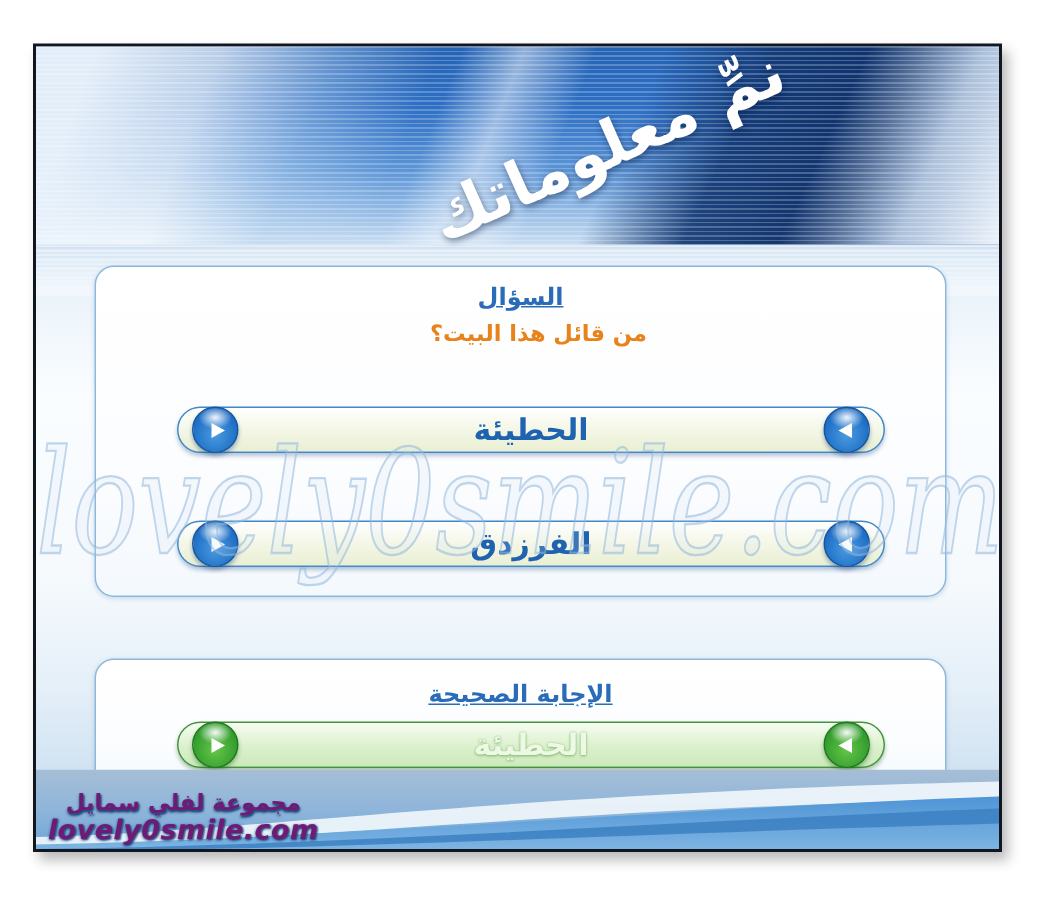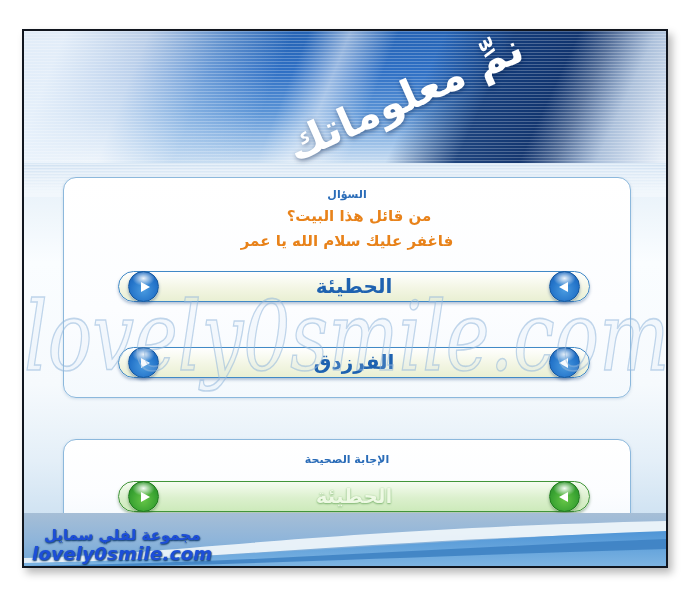--- a/index.html
+++ b/index.html
@@ -32,21 +32,21 @@
     color:#ffffff;font-size:42px;font-weight:bold;white-space:nowrap;
     text-shadow:0 2px 5px rgba(8,35,80,.55);}
 
   
   .panel{position:absolute;left:39px;width:566px;border:1px solid #8cb8dc;border-radius:13px;
     background:linear-gradient(180deg,#ffffff 0%,#fcfdff 60%,#f4f9fd 100%);
     box-shadow:0 1px 3px rgba(100,140,180,.25);}
   .q-panel{top:146px;height:219px;}
   .a-panel{top:408px;height:88px;}
 
-  .blue-title{color:#2a6cb8;font-size:11px;font-weight:bold;text-align:center;direction:rtl;}
+  .blue-title{color:#2a6cb8;font-size:16px;font-weight:bold;text-align:center;direction:rtl;text-decoration:underline;}
   .q-panel .blue-title{padding-top:10px;}
   .a-panel .blue-title{padding-top:13px;}
   .orange{color:#e8821a;font-size:15px;font-weight:bold;text-align:center;direction:rtl;margin-top:6px;margin-left:24px;}
   .verse{display:flex;direction:rtl;justify-content:center;gap:42px;margin-top:7px;}
   .verse span{color:#e8821a;font-size:15px;font-weight:bold;white-space:nowrap;}
 
   
   .bar{position:absolute;left:54px;width:470px;height:29px;border:1px solid #4189c6;border-radius:16px;
     background:linear-gradient(180deg,#ffffff 0%,#f3f6e4 55%,#e9efd3 100%);
     box-shadow:0 2px 3px rgba(50,90,140,.35);cursor:pointer;}
@@ -74,21 +74,21 @@
     box-shadow:0 2px 3px rgba(30,90,30,.4);}
 
   
   .watermark{position:absolute;left:0;right:0;top:240px;text-align:center;z-index:9;pointer-events:none;
     font-family:"DejaVu Serif",serif;font-style:italic;font-size:74px;line-height:100px;
     transform:scaleY(1.3);transform-origin:center top;
     color:rgba(205,225,245,.16);-webkit-text-stroke:1.2px rgba(145,182,218,.55);white-space:nowrap;}
 
   
   .wave{position:absolute;left:0;right:0;bottom:0;height:53px;z-index:2;}
-  .credit{position:absolute;left:8px;bottom:1px;z-index:5;text-align:center;color:#1d4ed8;line-height:1.15;}
+  .credit{position:absolute;left:8px;bottom:1px;z-index:5;text-align:center;color:#701a75;line-height:1.15;}
   .credit-ar{font-size:15px;font-weight:bold;direction:rtl;
     text-shadow:0 1px 2px rgba(25,70,120,.95),1px 1px 1px rgba(25,70,120,.7);}
   .credit-site{font-size:18px;font-weight:bold;font-style:italic;letter-spacing:.3px;
     text-shadow:0 1px 2px rgba(25,70,120,.95),1px 1px 1px rgba(25,70,120,.7);}
 </style>
 </head>
 <body>
 
 <div class="page">
   <div class="frame">
@@ -98,21 +98,20 @@
 
     <div class="header">
       <div class="header-scanlines"></div>
       <div class="logo">نمِّ معلوماتك</div>
     </div>
 
     <div class="panel q-panel">
       <div class="blue-title">السؤال</div>
       <div class="orange">من قائل هذا البيت؟</div>
       <div class="verse">
-        <span>فاغفر عليك سلام الله يا عمر</span>
       </div>
 
       <div class="bar opt1">
         <span class="circ left">
             <span class="tri-r"></span>
           </span>
         <span class="bar-label">الحطيئة</span>
         <span class="circ right">
             <span class="tri-l"></span>
           </span>

